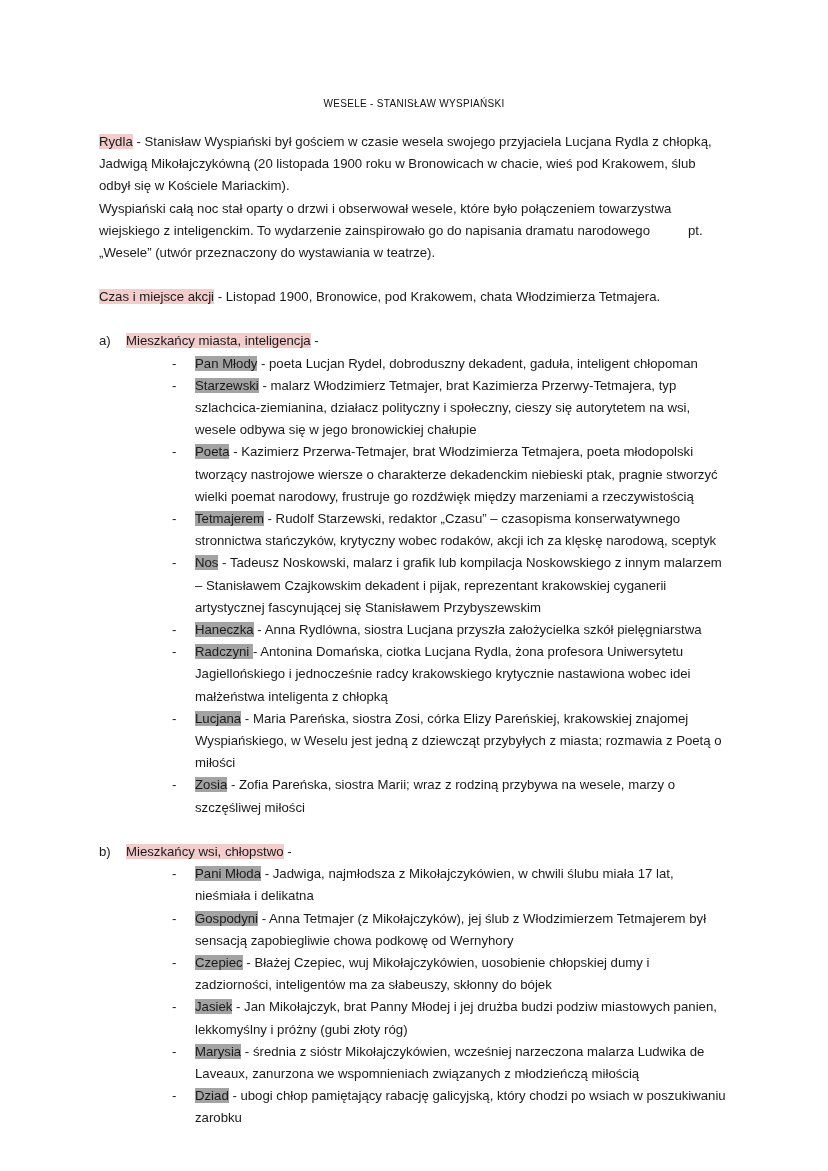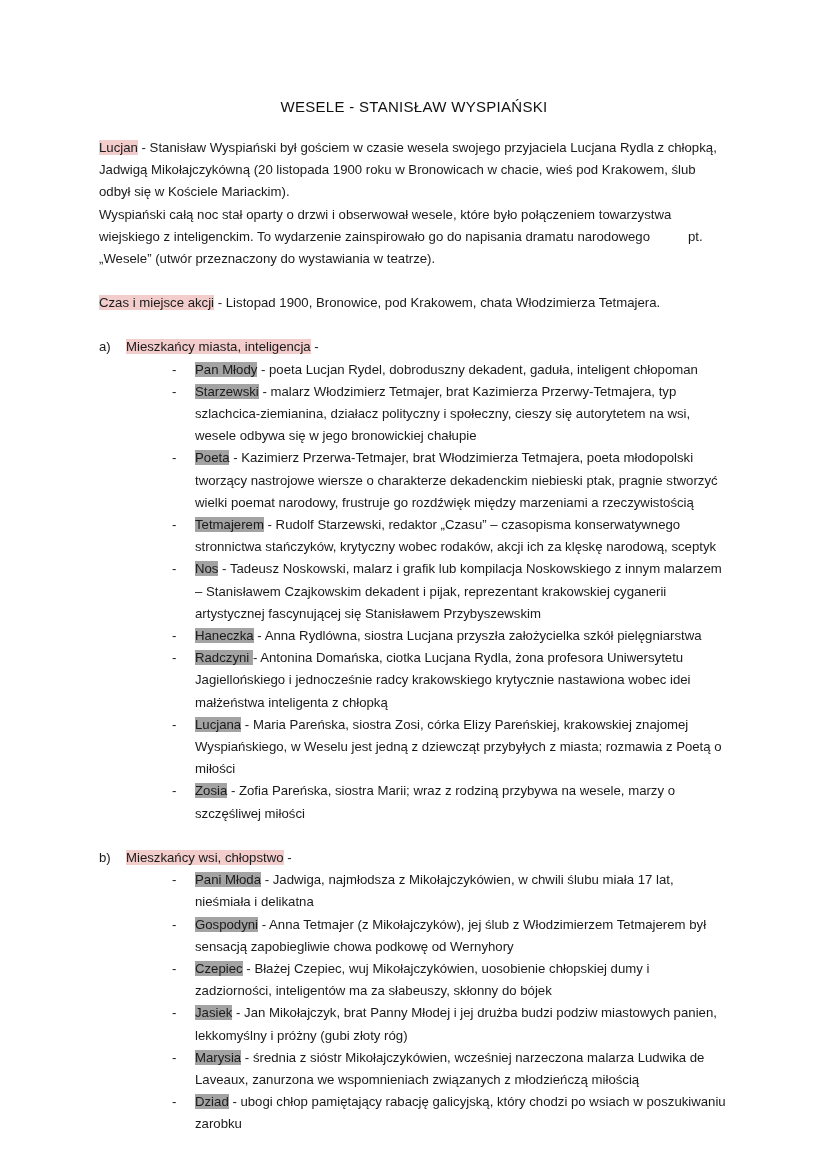--- a/index.html
+++ b/index.html
@@ -16,21 +16,21 @@
     position: relative;
     width: 828px;
     height: 1171px;
     background: #ffffff;
     margin: 0 auto;
     overflow: hidden;
     box-sizing: border-box;
   }
   .doc-title {
     text-align: center;
-    font-size: 15px;
+    font-size: 10px;
     font-weight: 400;
     letter-spacing: 0.3px;
     color: #111;
     margin: 0;
     padding-top: 98px;
     padding-bottom: 0;
   }
   .body-area {
     padding: 0 98px 0 99px;
     font-size: 13.2px;
@@ -85,21 +85,21 @@
 <body>
 
 <div class="page">
 
   <h1 class="doc-title">WESELE - STANISŁAW WYSPIAŃSKI</h1>
 
   <div class="gap-md"></div>
 
   <div class="body-area">
 
-    <p class="para"><span class="hl-pink">Lucjan</span><span> - Stanisław Wyspiański był gościem w czasie wesela swojego przyjaciela Lucjana Rydla z chłopką, Jadwigą Mikołajczykówną (20 listopada 1900 roku w Bronowicach w chacie, wieś pod Krakowem, ślub odbył się w Kościele Mariackim).</span></p>
+    <p class="para"><span class="hl-pink">Rydla</span><span> - Stanisław Wyspiański był gościem w czasie wesela swojego przyjaciela Lucjana Rydla z chłopką, Jadwigą Mikołajczykówną (20 listopada 1900 roku w Bronowicach w chacie, wieś pod Krakowem, ślub odbył się w Kościele Mariackim).</span></p>
     <p class="para"><span>Wyspiański całą noc stał oparty o drzwi i obserwował wesele, które było połączeniem towarzystwa wiejskiego z inteligenckim. To wydarzenie zainspirowało go do napisania dramatu narodowego</span><span class="wide-space"></span><span>pt. „Wesele” (utwór przeznaczony do wystawiania w teatrze).</span></p>
 
     <div class="gap-sm"></div>
 
     <p class="para"><span class="hl-pink">Czas i miejsce akcji</span><span> - Listopad 1900, Bronowice, pod Krakowem, chata Włodzimierza Tetmajera.</span></p>
 
     <div class="gap-sm"></div>
 
 
     <div>

